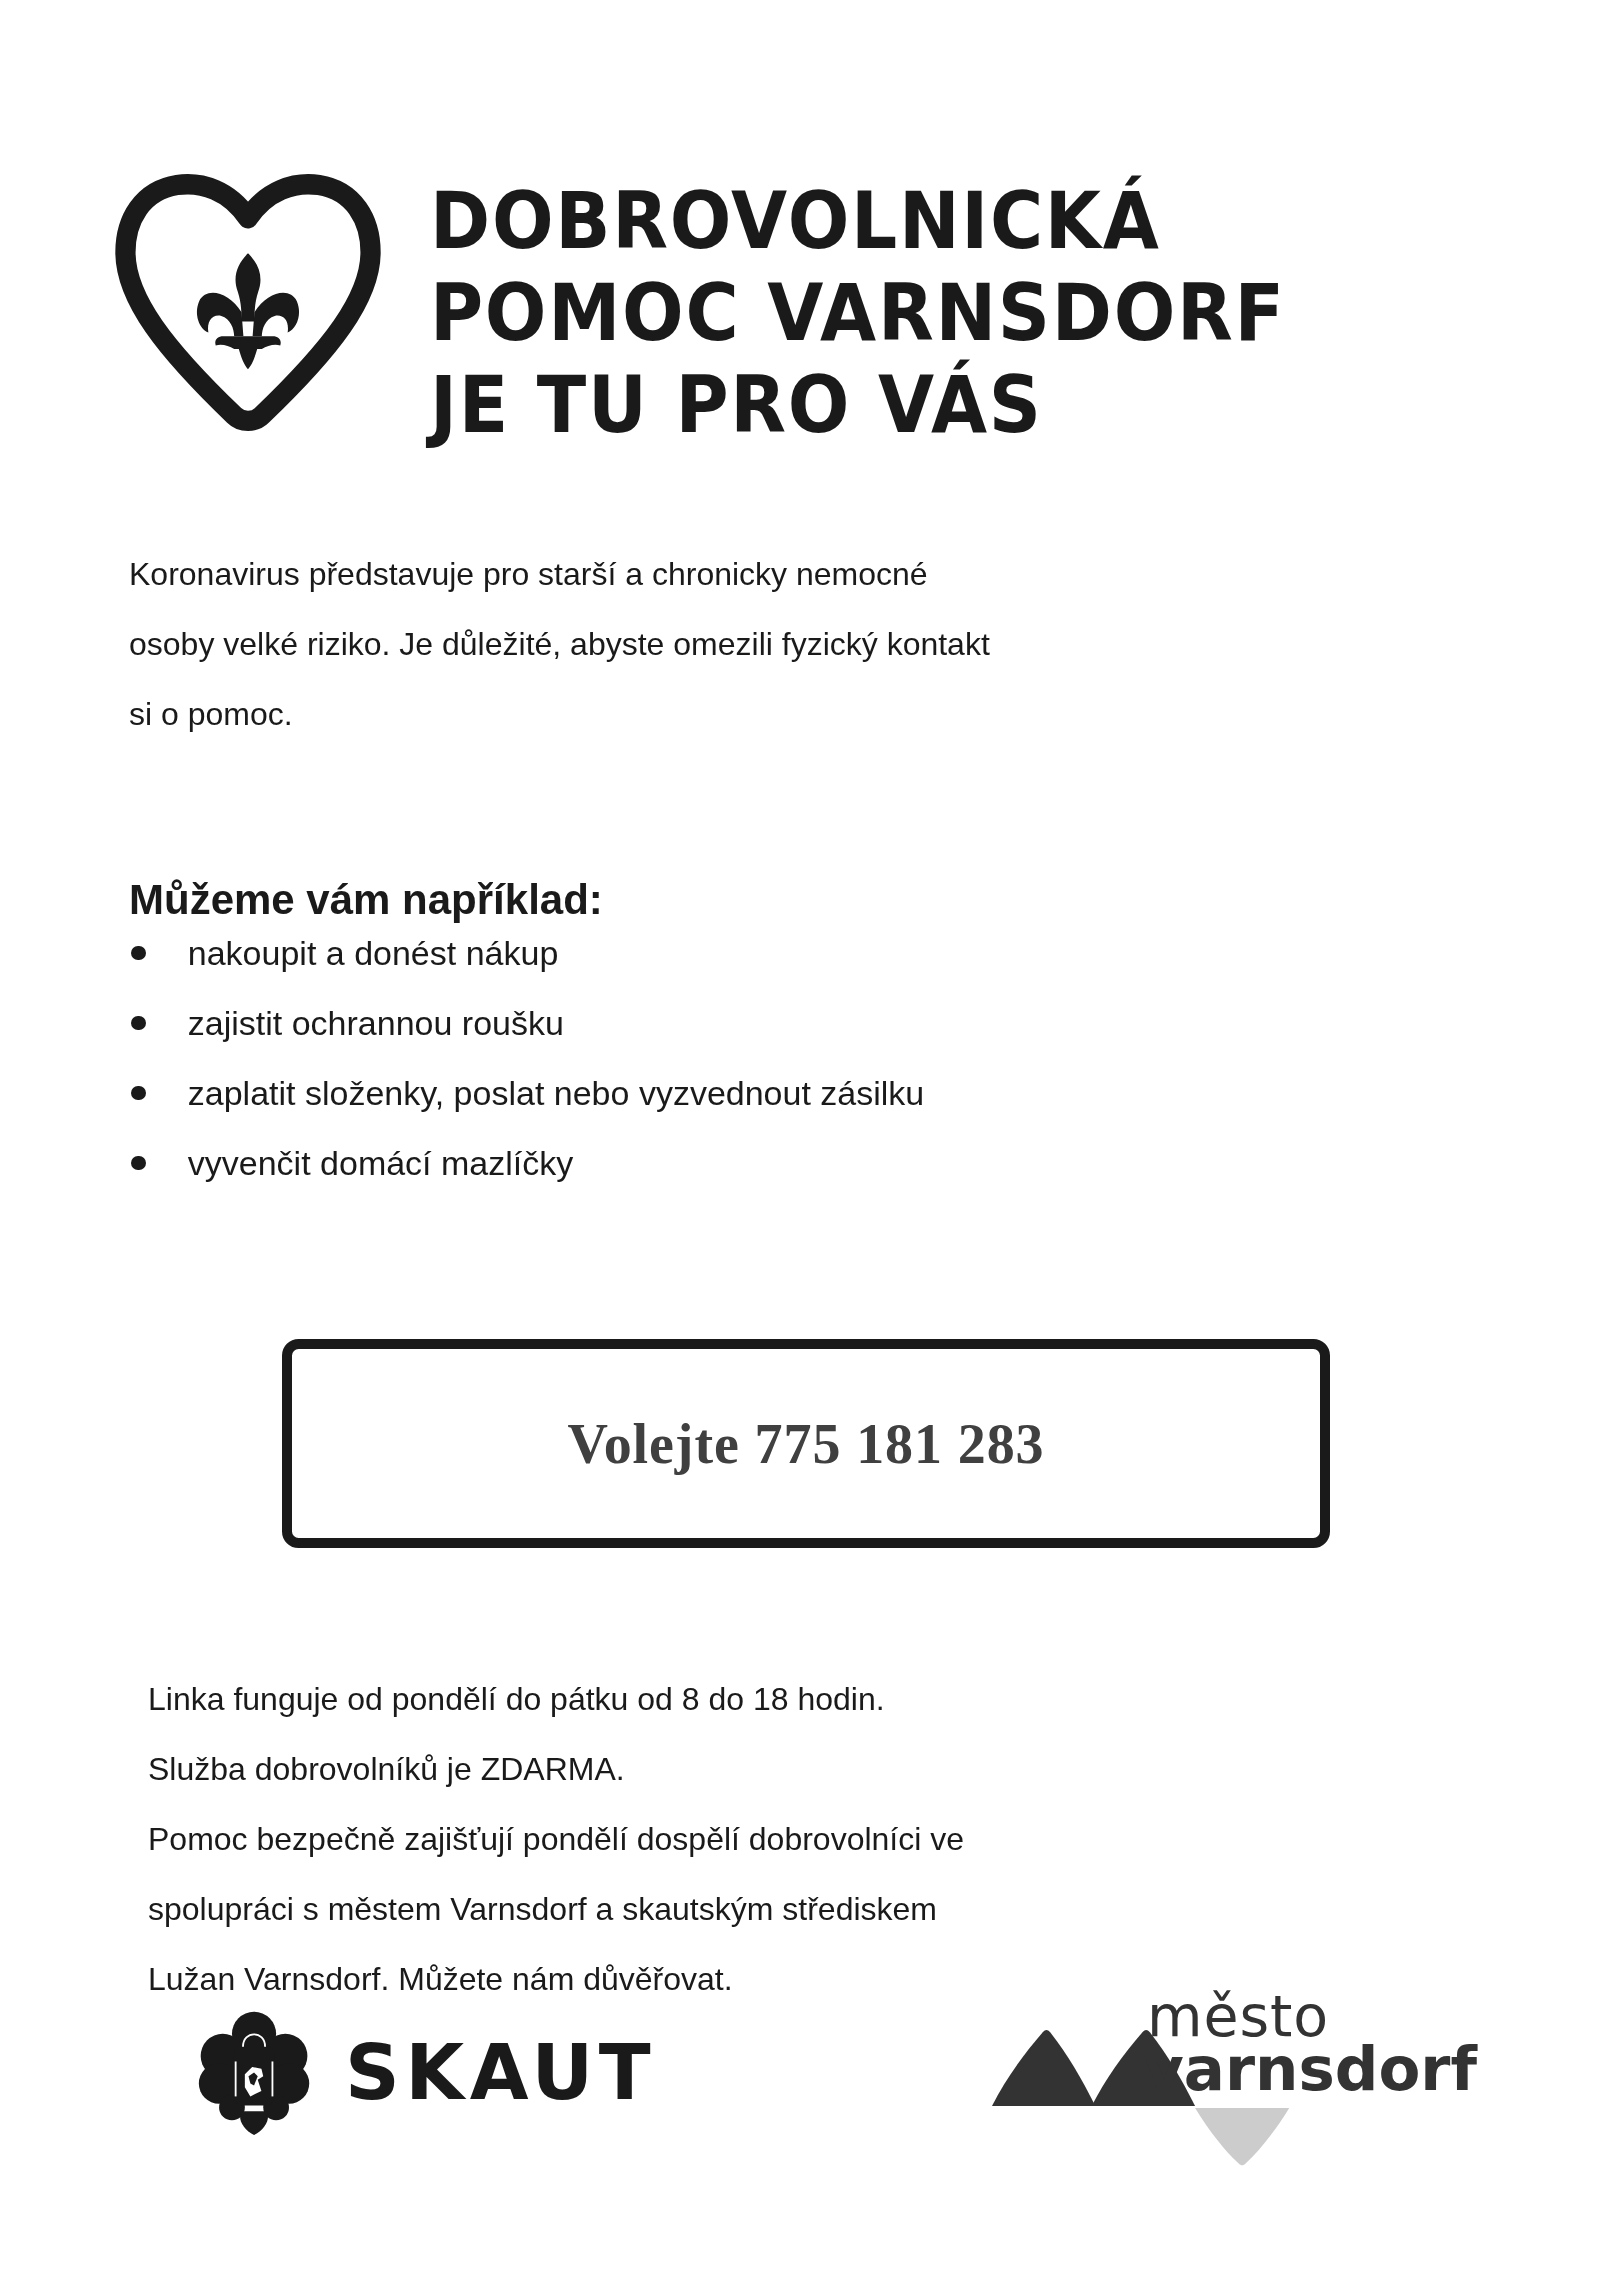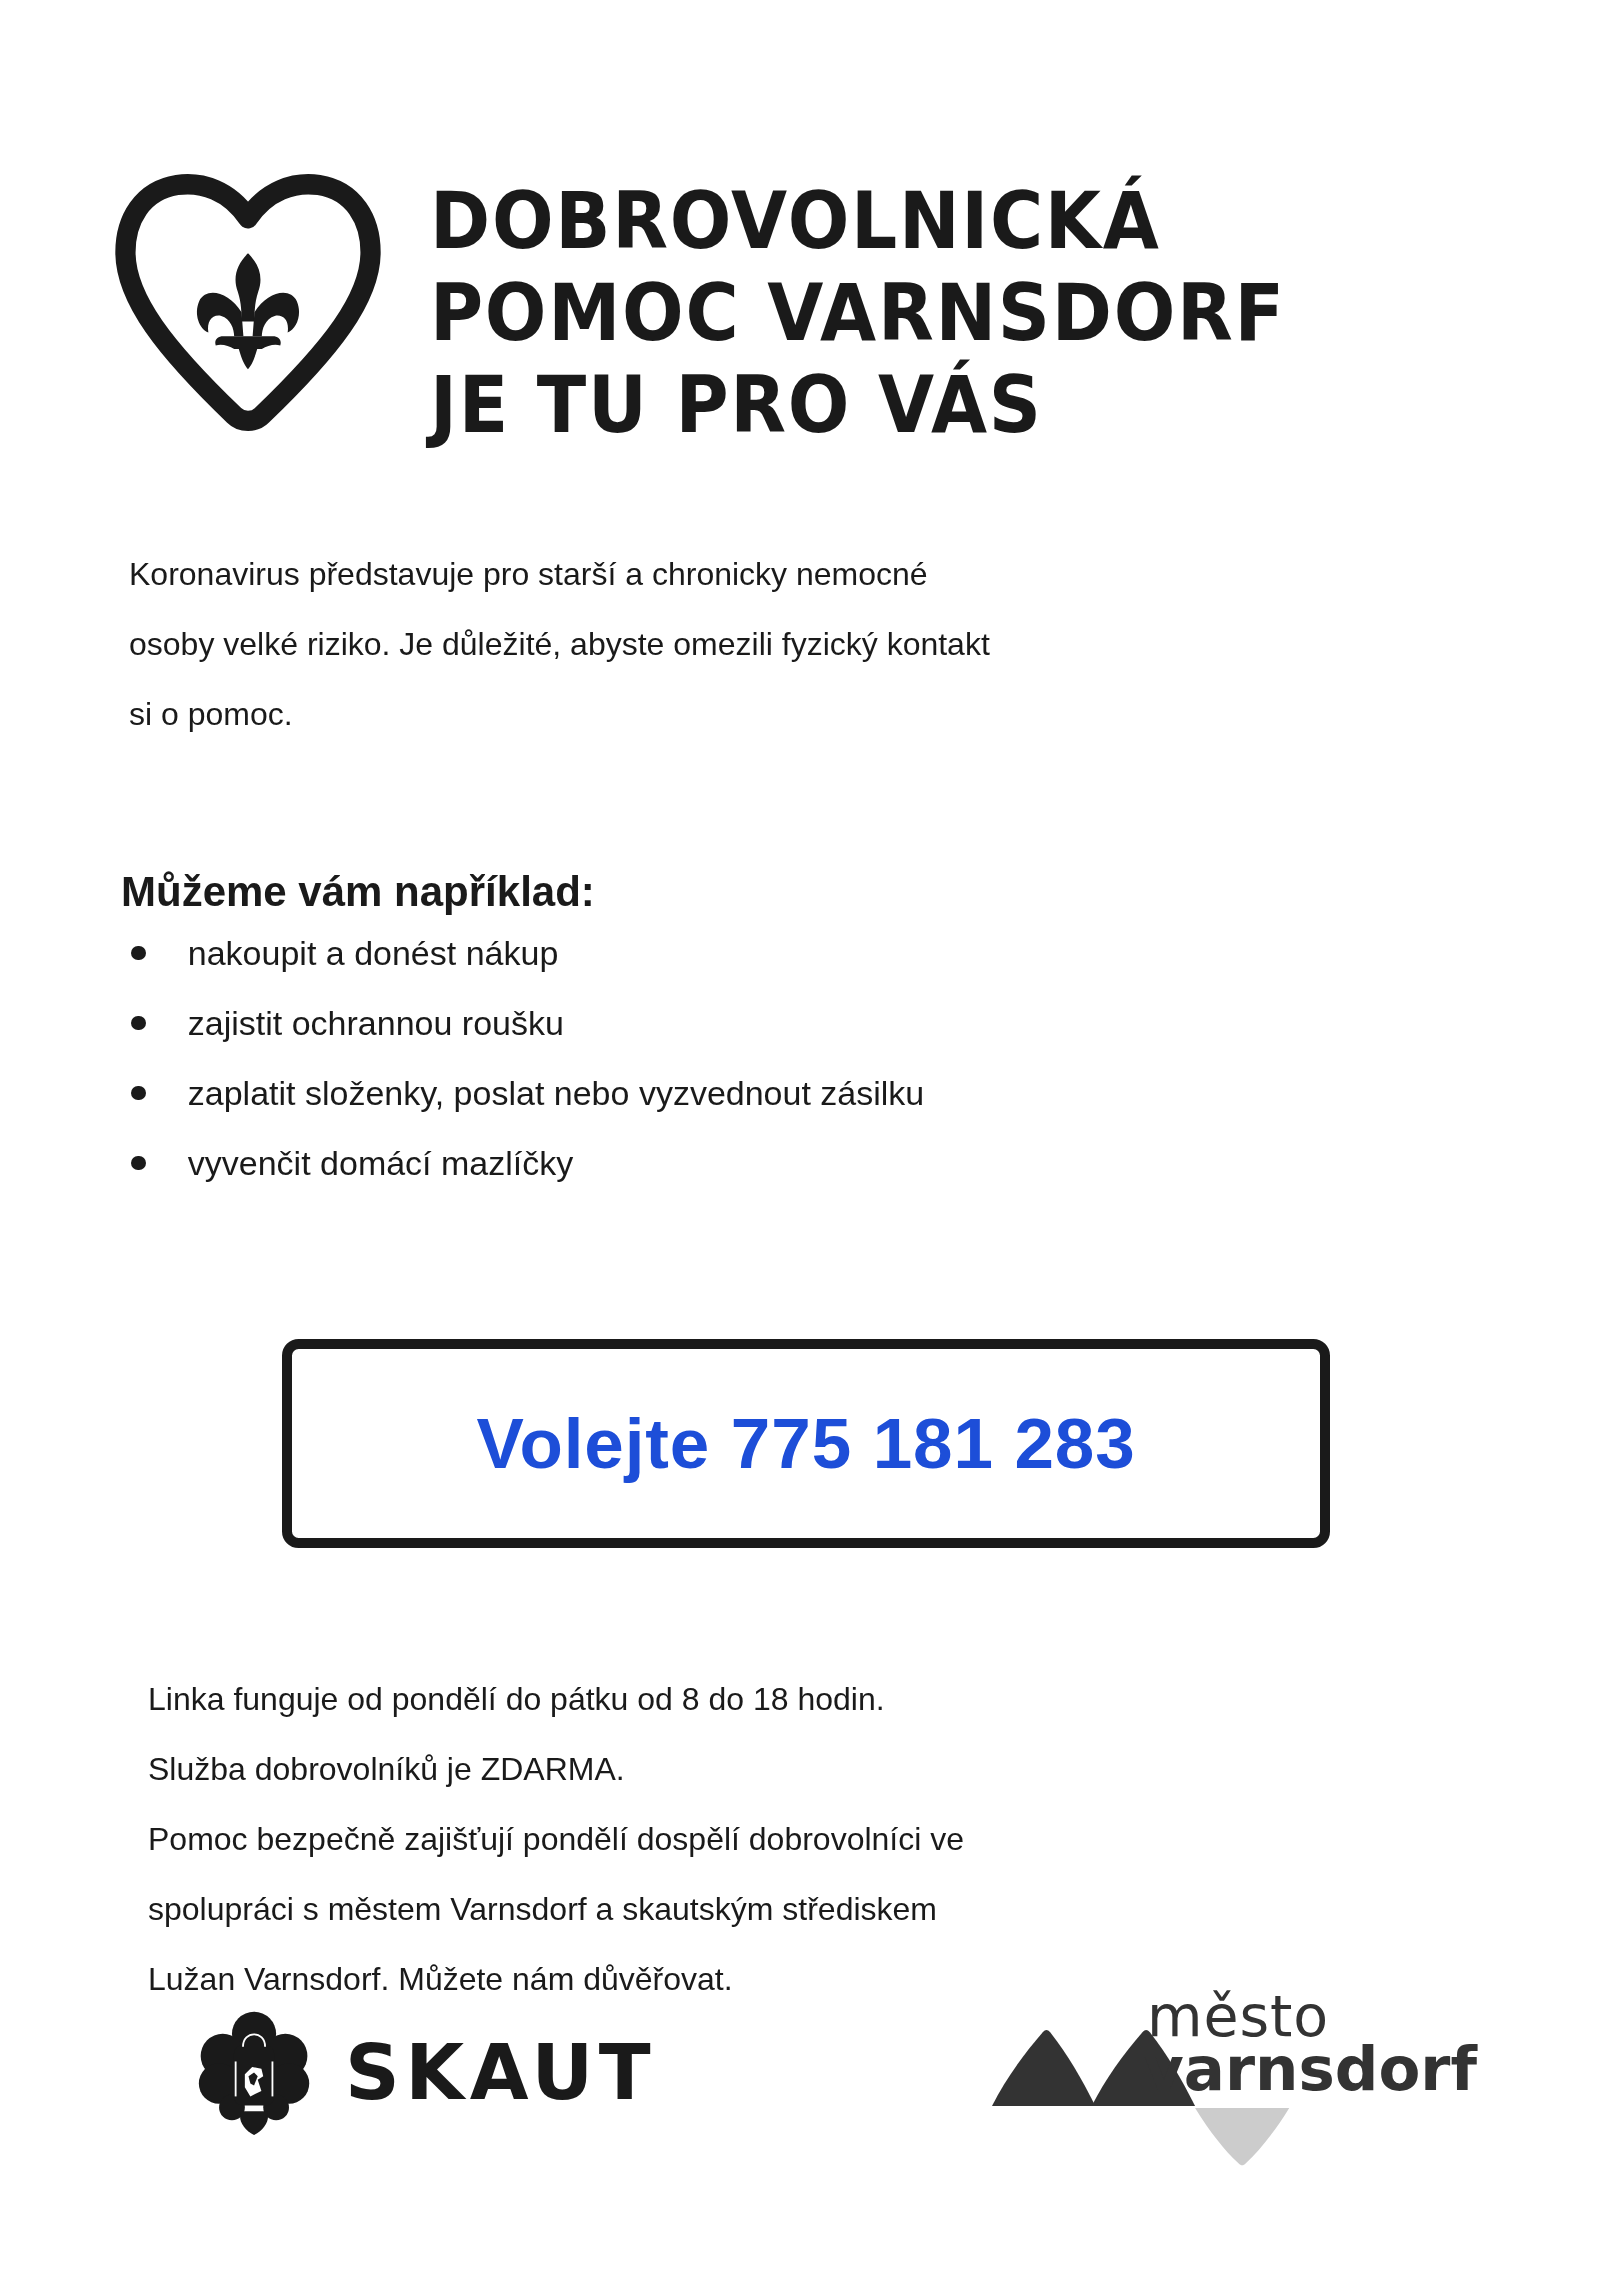--- a/index.html
+++ b/index.html
@@ -17,39 +17,39 @@
     transform: scaleX(0.93); transform-origin: left top;
   }
   #title span { display: block; white-space: nowrap; }
   .body-text {
     font-family: "Liberation Sans", sans-serif; font-size: 32px; color: #1a1a1a;
     line-height: 70px; margin: 16px;
   }
   .body-text span { display: block; white-space: nowrap; }
   #intro { left: 113px; top: 523px; }
   #list-heading {
-    left: 113px; top: 854px; margin: 8px;
+    left: 113px; top: 854px; margin: 16px;
     font-family: "Liberation Sans", sans-serif; font-weight: bold; font-size: 42px; line-height: 59px;
   }
   #help-list { left: 120px; top: 918px; margin: 0; padding: 0; list-style: none; }
   #help-list li {
     font-family: "Liberation Sans", sans-serif; font-size: 34px; line-height: 70px;
     white-space: nowrap; display: flex; align-items: center;
   }
   #help-list .bullet {
     width: 14.8px; height: 14.8px; border-radius: 50%; background: #1a1a1a;
     margin-right: 42px; margin-left: 11px; flex: none;
   }
   #call-box {
     left: 282px; top: 1339px; width: 1048px; height: 209px;
     border: 10px solid #1a1a1a; border-radius: 16.6px; box-sizing: border-box;
     display: flex; align-items: center; justify-content: center;
   }
   #call-text {
-    font-family: Liberation Sans, sans-serif; font-weight: bold; font-size: 71px; color: #1d4ed8;
+    font-family: Liberation Serif, serif; font-weight: bold; font-size: 56px; color: #404040;
     letter-spacing: 0.9px;
   }
   #info { left: 132px; top: 1648px; }
   #skaut-logo { left: 197px; top: 2003px; width: 461px; height: 138px; display: flex; align-items: center; }
   #skaut-emblem { width: 115px; height: 129px; }
   #skaut-word {
     font-family: "DejaVu Sans", sans-serif; font-weight: bold; font-size: 76px; letter-spacing: 5.5px;
     margin-left: 33px; color: #1a1a1a;
   }
   #city-logo { left: 992px; top: 1984px; width: 480px; height: 185px; }

